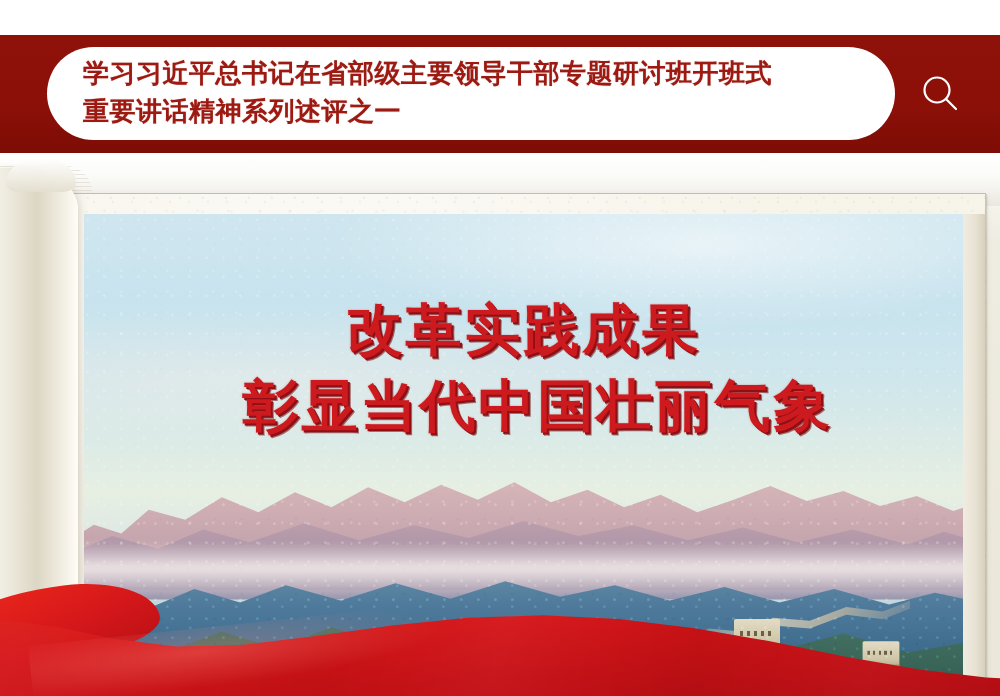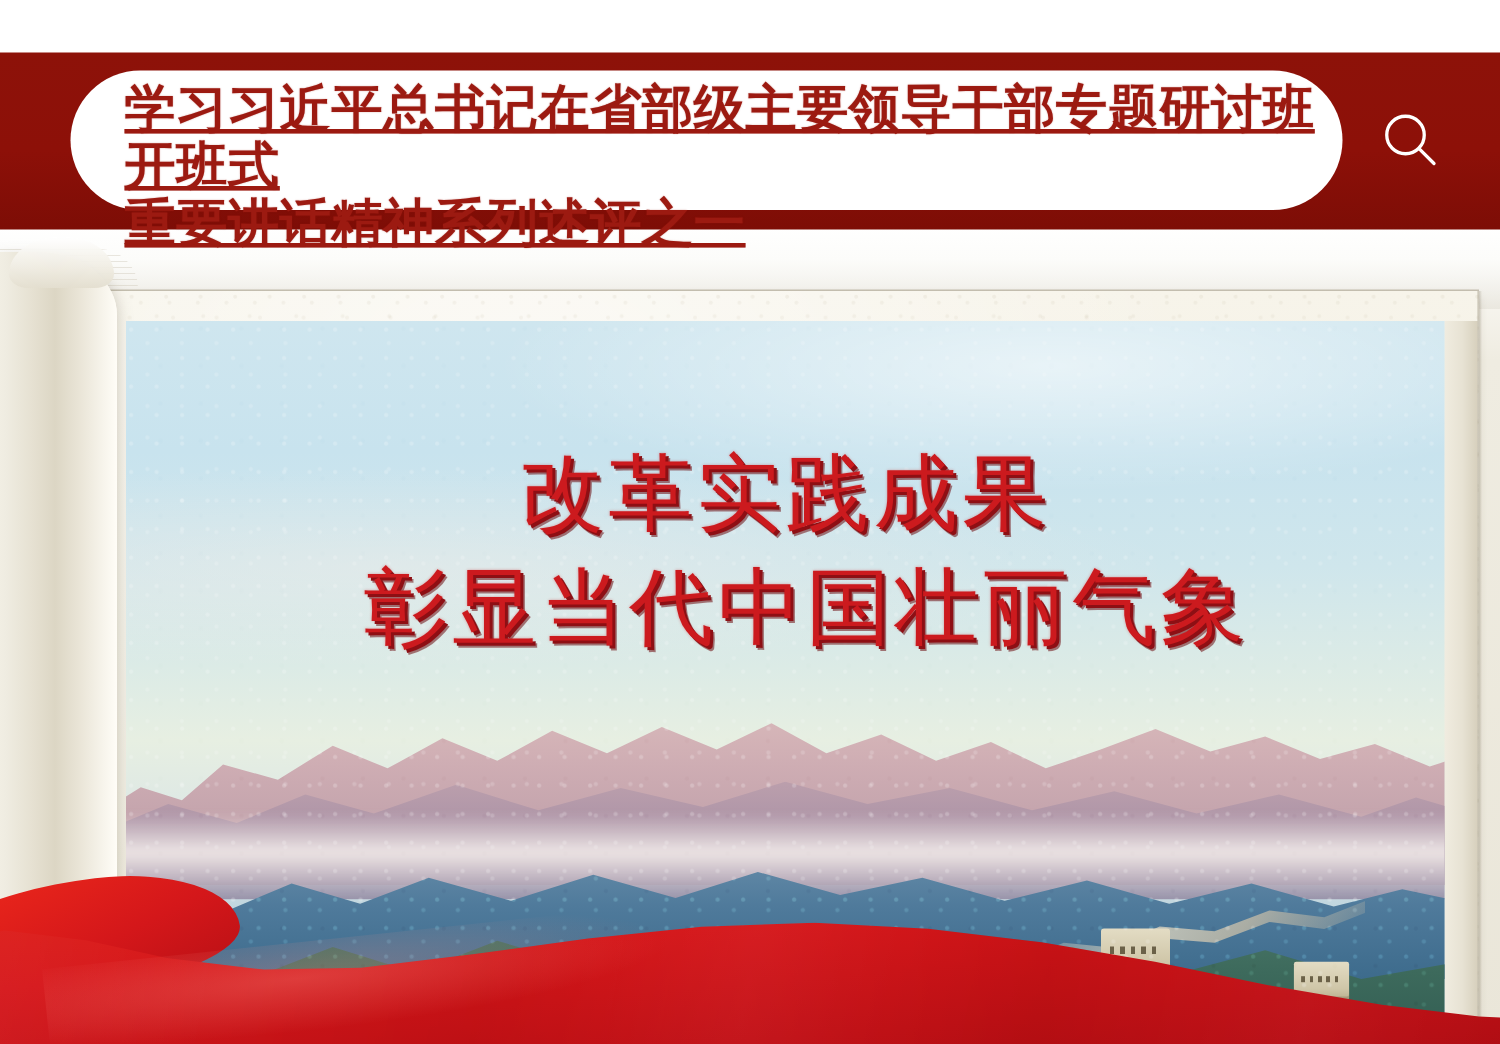--- a/index.html
+++ b/index.html
@@ -113,27 +113,26 @@
     width: 848px; height: 93px;
     background: #ffffff;
     border-radius: 48px;
   }
   .header-title {
     position: absolute;
     left: 36px; top: 8px;
     width: 800px;
     color: #9c1a11;
     font-family: "Liberation Serif", "DejaVu Serif", serif;
-    font-size: 34px;
+    font-size: 26px;
     font-weight: 700;
     line-height: 38px;
     letter-spacing: .5px;
     white-space: pre-line;
     text-shadow: 0 0 1px rgba(156,26,17,.45);
-    text-decoration: underline;
   }
   .search-btn {
     position: absolute;
     left: 910px; top: 28px;
     width: 62px; height: 62px;
     display: flex;
     align-items: center;
     justify-content: center;
     cursor: pointer;
   }
@@ -256,21 +255,21 @@
   }
 
   
   .poster-title {
     position: absolute;
     left: 84px; top: 292px;
     width: 879px;
     text-align: center;
     color: #cc1a1e;
     font-family: "DejaVu Sans", "Liberation Sans", sans-serif;
-    font-weight: 400;
+    font-weight: 700;
     font-size: 56px;
     line-height: 76px;
     letter-spacing: 3px;
     text-shadow:
       2px 2px 0 #8e0f14,
       3px 3px 0 rgba(110,12,16,.55),
       0 0 2px rgba(204,26,30,.4);
   }
   .poster-title .line2 { display: block; padding-left: 28px; }
 

